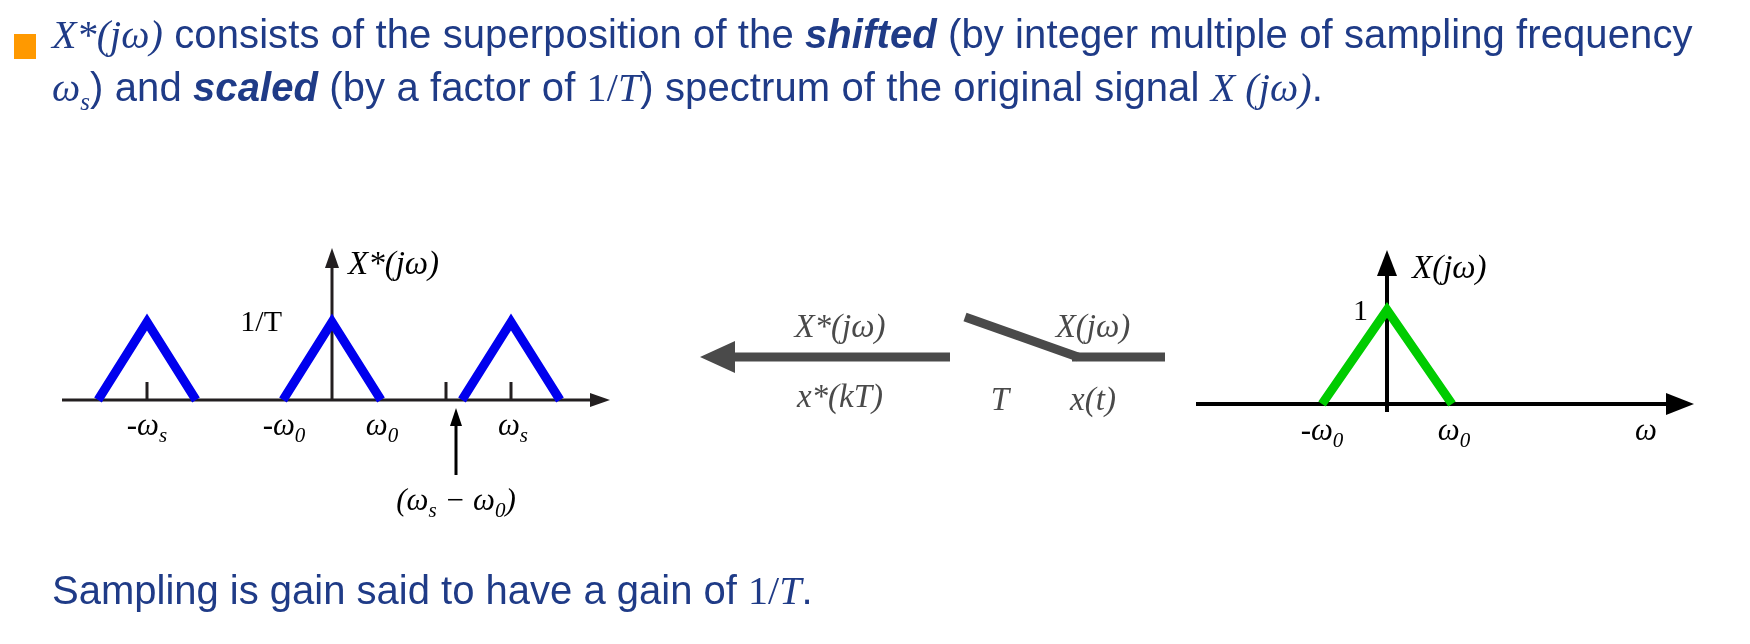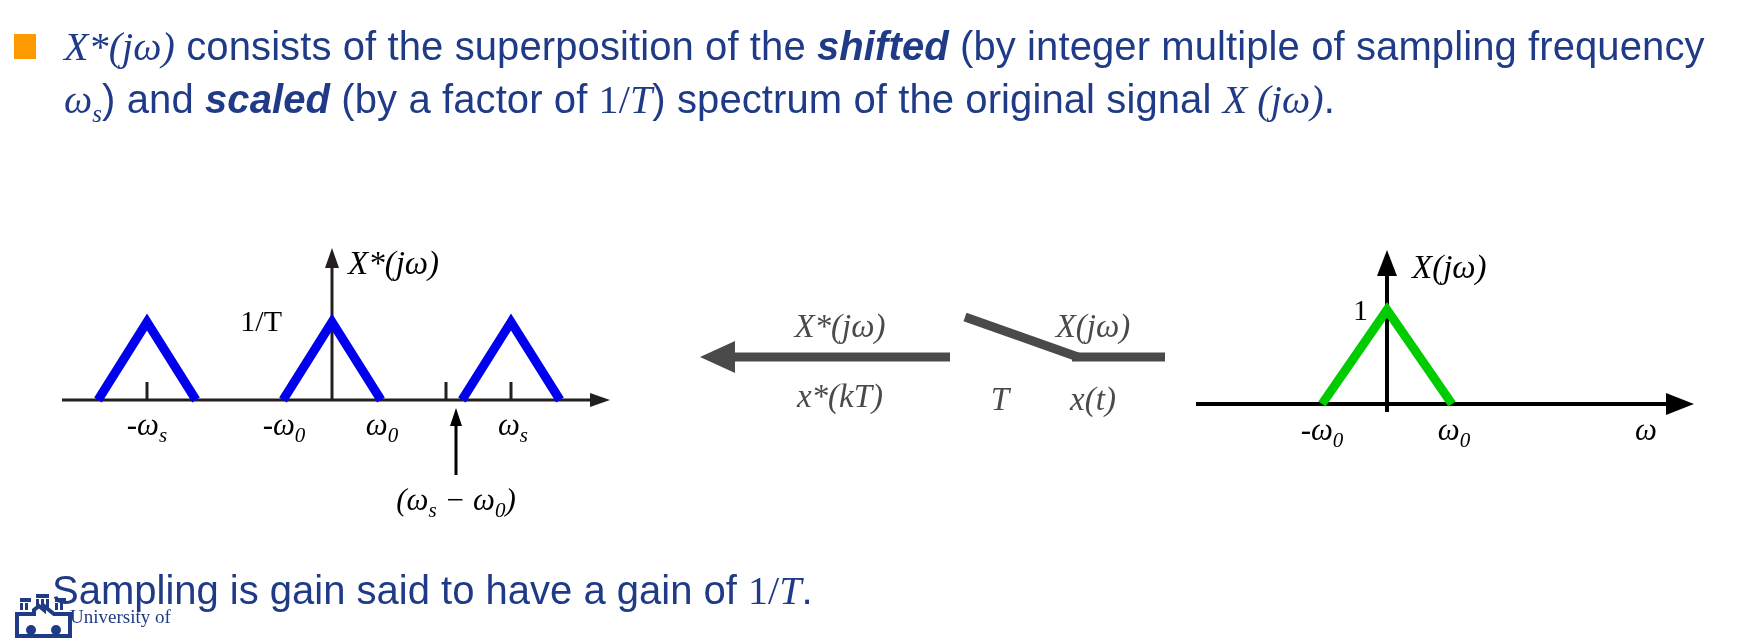--- a/index.html
+++ b/index.html
@@ -25,21 +25,21 @@
   }
   .bullet-marker {
     position: absolute;
     left: 0px;
     top: 26px;
     width: 22px;
     height: 25px;
     background: #FF9900;
   }
   .bullet-text {
-    margin: 12px;
+    margin: 0;
     padding-left: 38px;
     color: #1F3B87;
     font-size: 40px;
     line-height: 52px;
     font-family: "Liberation Sans", sans-serif;
     letter-spacing: 0.1px;
   }
   .mathit {
     font-family: "Liberation Serif", serif;
     font-style: italic;
@@ -198,35 +198,14 @@
         <text class="lbl" x="1454" y="208" font-size="31" text-anchor="middle">ω<tspan font-size="21" dy="7">0</tspan></text>
 
         <text class="lbl" x="1646" y="208" font-size="31" text-anchor="middle">ω</text>
       </g>
 
     </svg>
   </div>
 
   <p class="closing-line"><span>Sampling is gain said to have a gain of </span><span class="mathrm">1/<i>T</i></span><span>.</span></p>
 
-  <div id="logo">
-    <svg width="60" height="52" viewBox="0 0 60 52" xmlns="http://www.w3.org/2000/svg">
-
-      <rect x="6" y="6" width="11" height="4" fill="#1F3B87"></rect>
-      <rect x="6" y="11" width="3" height="7" fill="#1F3B87"></rect>
-      <rect x="11" y="11" width="3" height="7" fill="#1F3B87"></rect>
-      <rect x="22" y="2" width="13" height="4" fill="#1F3B87"></rect>
-      <rect x="22" y="7" width="3" height="9" fill="#1F3B87"></rect>
-      <rect x="27" y="7" width="3" height="9" fill="#1F3B87"></rect>
-      <rect x="32" y="7" width="3" height="9" fill="#1F3B87"></rect>
-      <rect x="41" y="6" width="11" height="4" fill="#1F3B87"></rect>
-      <rect x="41" y="11" width="3" height="7" fill="#1F3B87"></rect>
-      <rect x="46" y="11" width="3" height="7" fill="#1F3B87"></rect>
-
-      <path d="M3 22 L20 22 L20 18 L25 14 L30 18 L30 14 L35 18 L40 22 L56 22 L56 44 L3 44 Z" fill="none" stroke="#1F3B87" stroke-width="4"></path>
-
-      <circle cx="17" cy="38" r="5" fill="#1F3B87"></circle>
-      <circle cx="42" cy="38" r="5" fill="#1F3B87"></circle>
-    </svg>
-    <div class="logo-word">University of</div>
-  </div>
 
 </div>
 
 </body></html>

